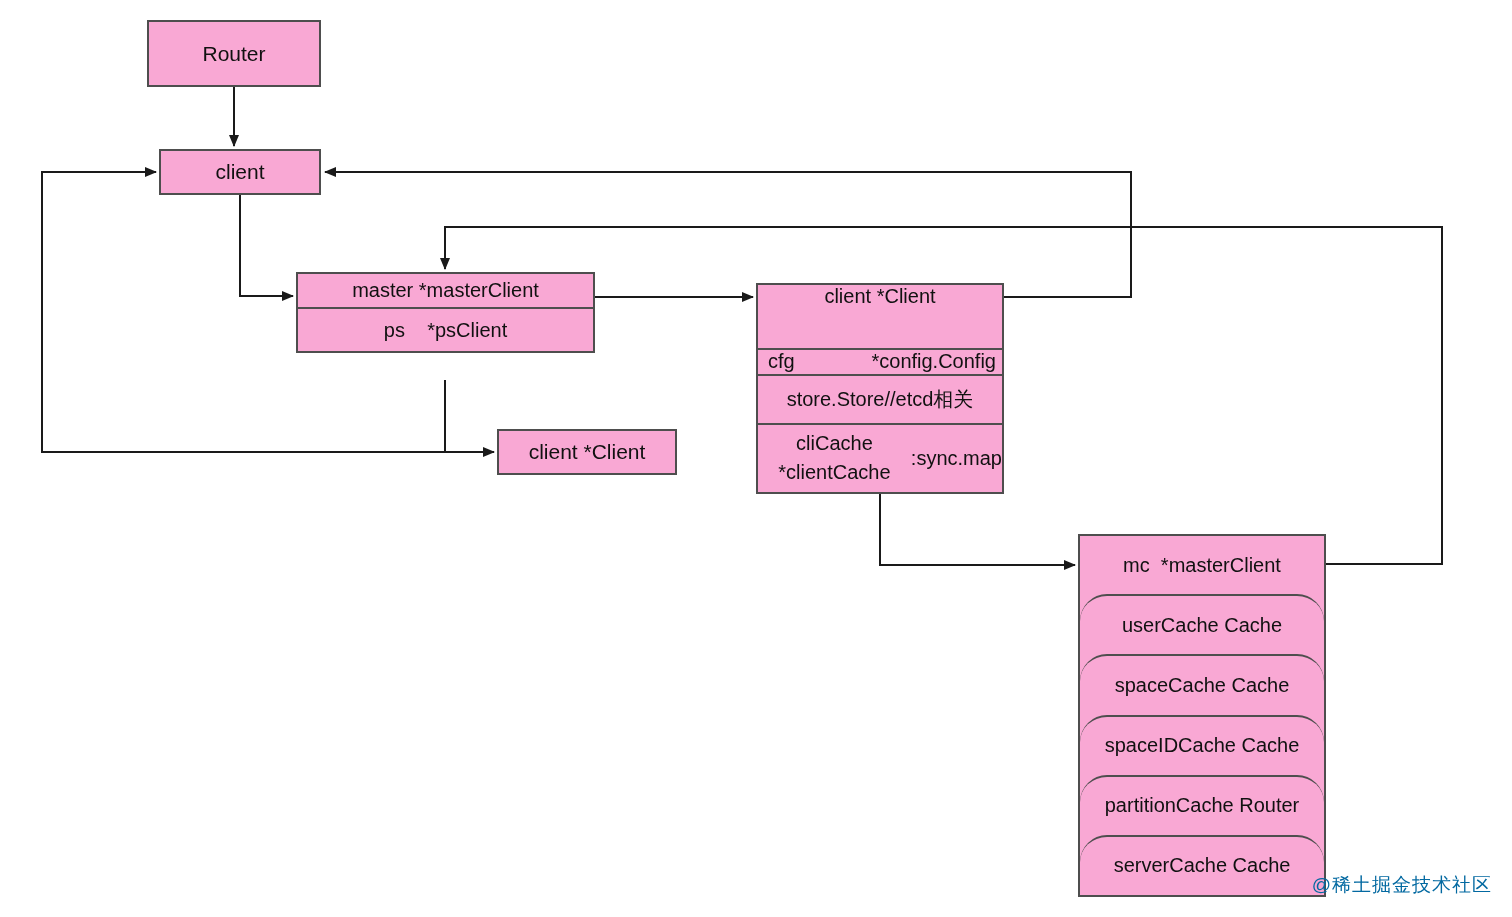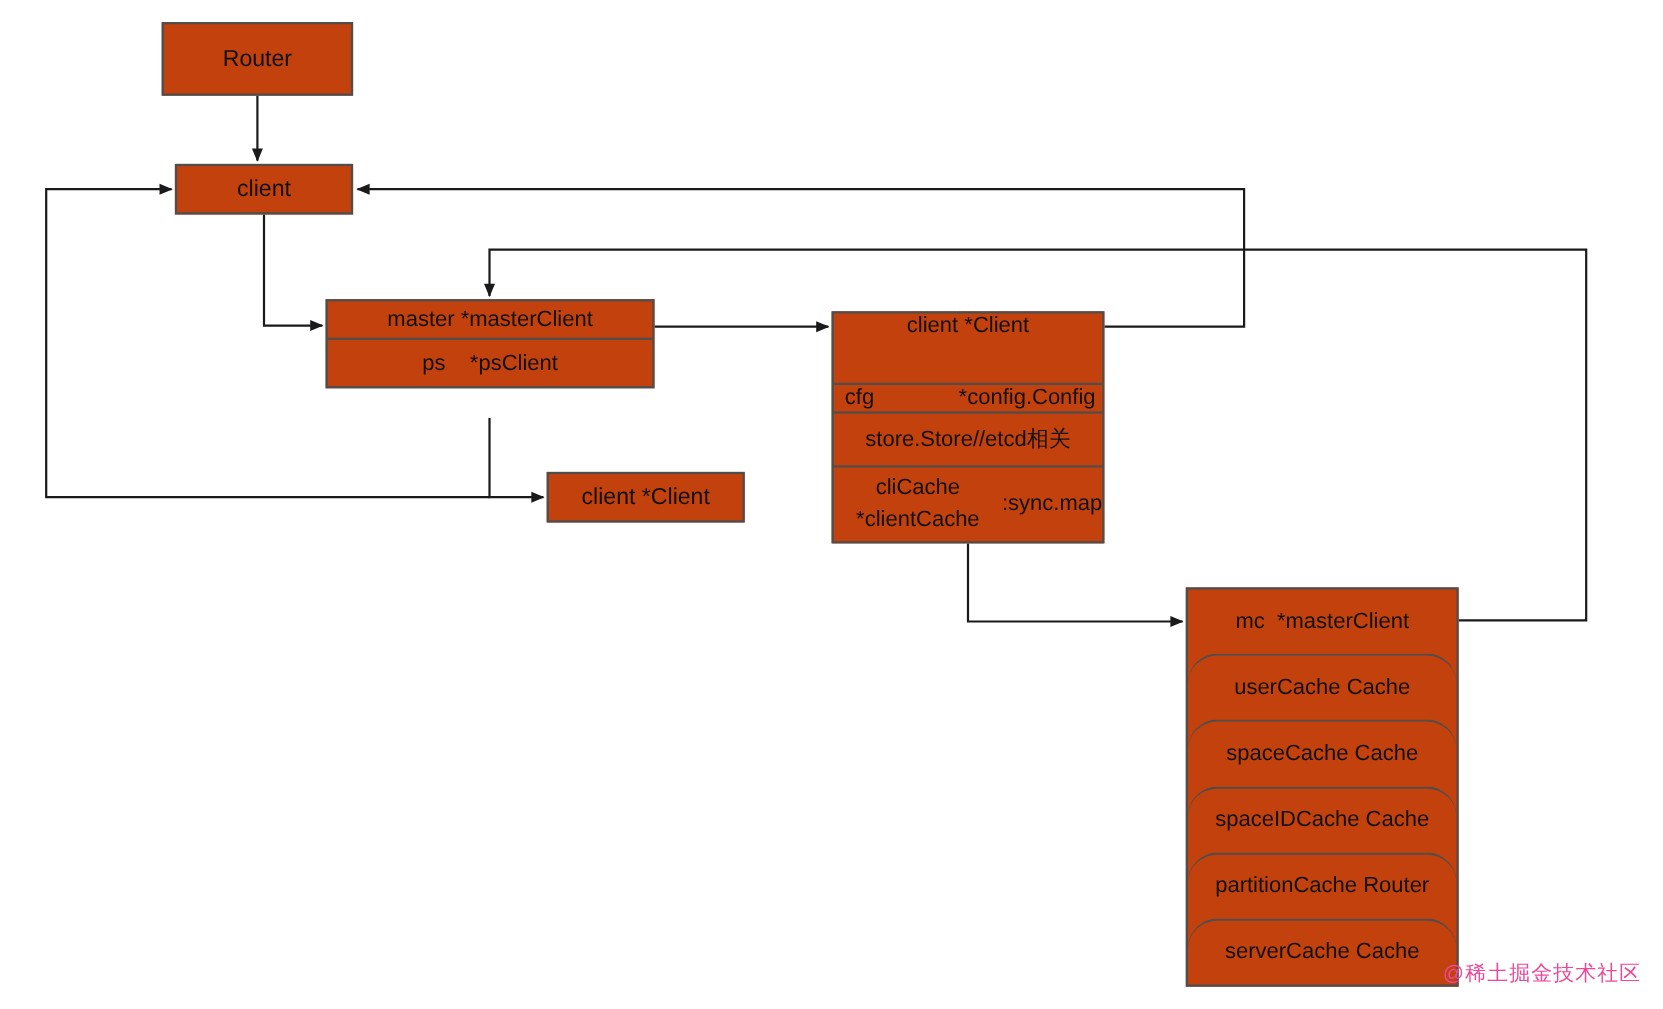--- a/index.html
+++ b/index.html
@@ -19,21 +19,21 @@
   #connector-lines {
     position: absolute;
     left: 0;
     top: 0;
     width: 1512px;
     height: 917px;
     pointer-events: none;
   }
   .node {
     position: absolute;
-    background: #c2410c;
+    background: #f9a8d4;
     border: 2px solid #4e4e4e;
     box-sizing: border-box;
     font-size: 20px;
   }
   .node.simple {
     display: flex;
     align-items: center;
     justify-content: center;
     font-size: 21px;
   }
@@ -77,21 +77,21 @@
   #struct-row-header { height: 29px; }
   #struct-row-cfg    { height: 32px; }
   #struct-row-store  { height: 62px; }
   #struct-row-cache  { height: 88px; }
 
   #watermark-text {
     position: absolute;
     right: 20px;
     top: 872px;
     font-size: 19px;
-    color: #ec4899;
+    color: #0369a1;
     letter-spacing: 1px;
   }
 </style>
 </head>
 <body>
 
 <div id="diagram-canvas">
 
   <svg id="connector-lines" viewBox="0 0 1512 917" xmlns="http://www.w3.org/2000/svg">
     <defs>

